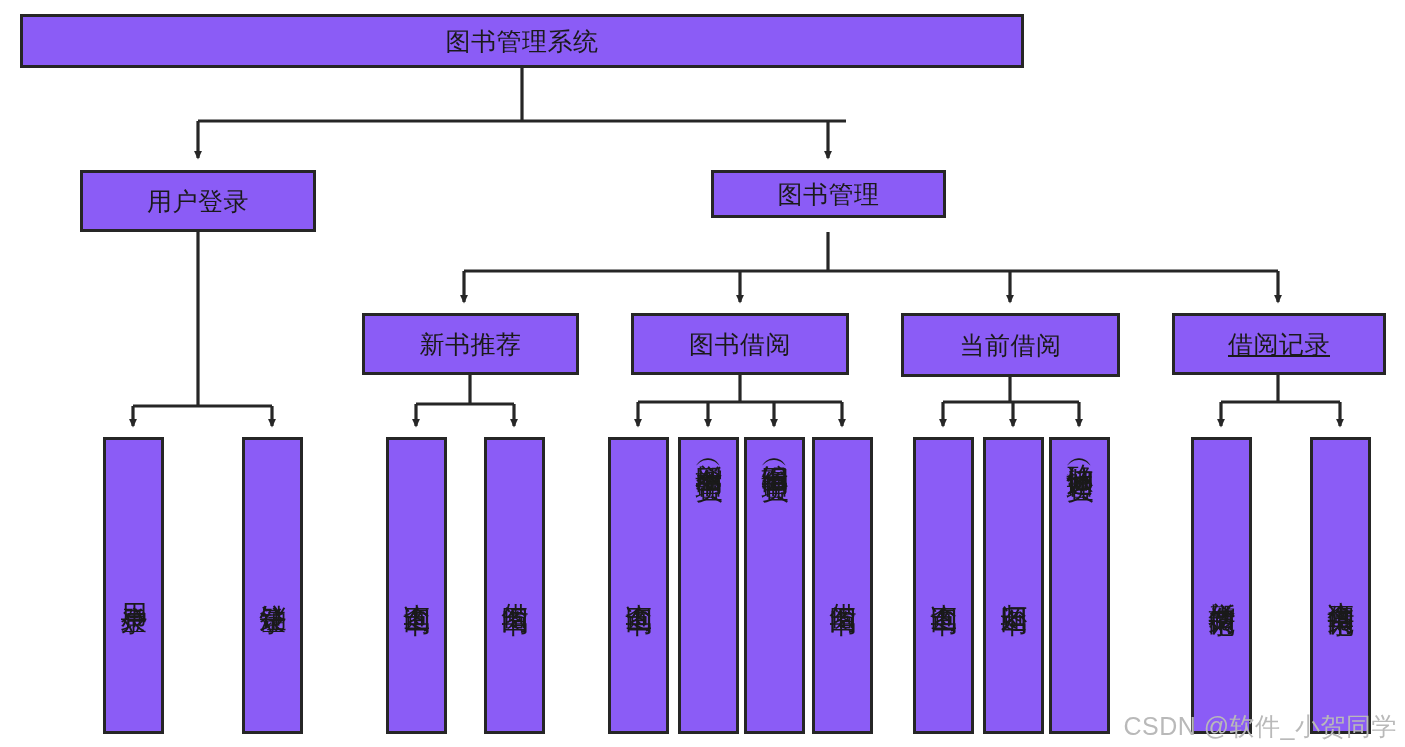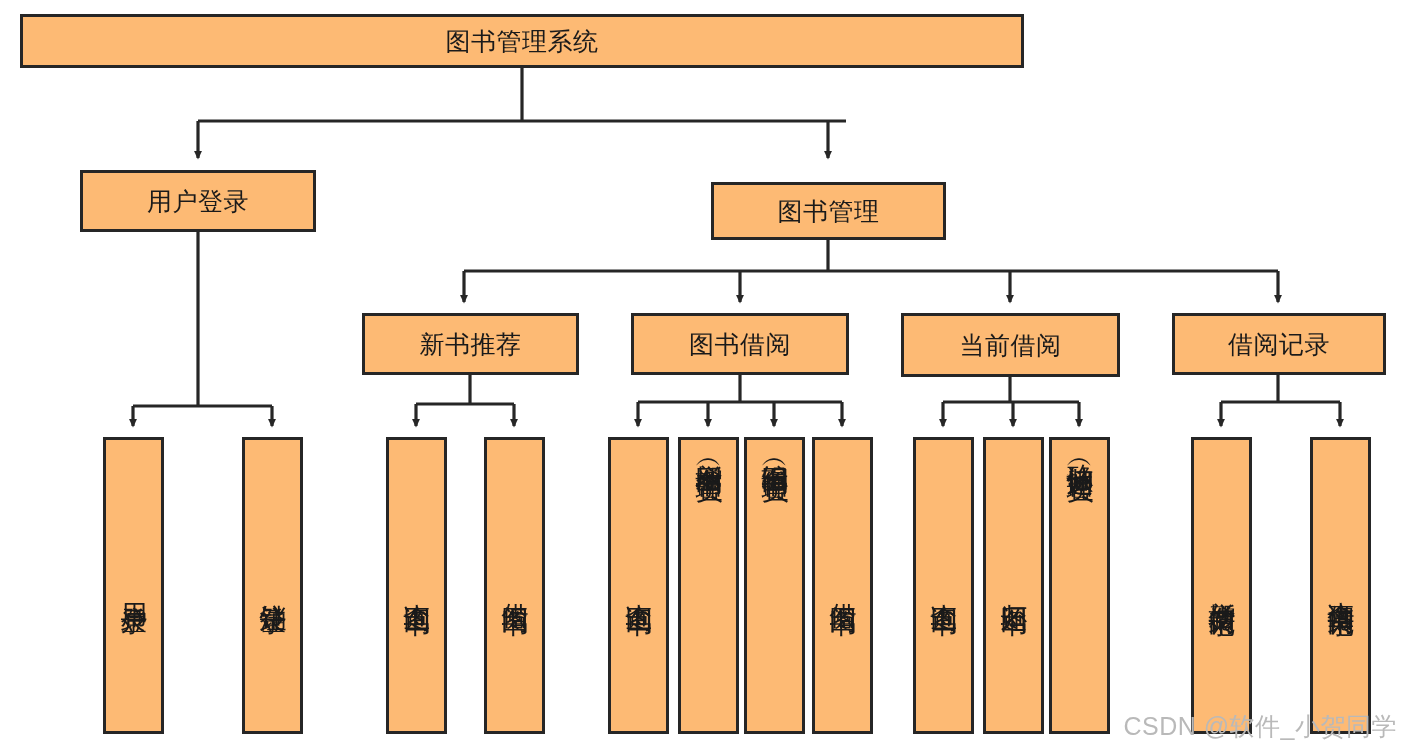--- a/index.html
+++ b/index.html
@@ -23,21 +23,21 @@
   svg.edges {
     position: absolute;
     left: 0; top: 0;
     width: 1405px;
     height: 747px;
     pointer-events: none;
   }
   .node {
     position: absolute;
     box-sizing: border-box;
-    background: #fdba74;
+    background: #8b5cf6;
     border: 3px solid #262626;
     display: flex;
     align-items: center;
     justify-content: center;
     color: #1a1a1a;
   }
   .node .label {
     display: block;
     text-align: center;
     line-height: 1.0;
@@ -130,34 +130,34 @@
     </g>
   </svg>
 
   <div class="node horizontal" style="left: 20px; top: 14px; width: 1004px; height: 54px;">
     <span class="label">图书管理系统</span>
   </div>
 
   <div class="node horizontal" style="left: 80px; top: 170px; width: 236px; height: 62px;">
     <span class="label">用户登录</span>
   </div>
-  <div class="node horizontal" style="left: 711px; top: 182px; width: 235px; height: 58px;">
+  <div class="node horizontal" style="left: 711px; top: 170px; width: 235px; height: 48px;">
     <span class="label">图书管理</span>
   </div>
 
   <div class="node horizontal" style="left: 362px; top: 313px; width: 217px; height: 62px;">
     <span class="label">新书推荐</span>
   </div>
   <div class="node horizontal" style="left: 631px; top: 313px; width: 218px; height: 62px;">
     <span class="label">图书借阅</span>
   </div>
   <div class="node horizontal" style="left: 901px; top: 313px; width: 219px; height: 64px;">
     <span class="label">当前借阅</span>
   </div>
-  <div class="node horizontal" style="left: 1172px; top: 313px; width: 214px; height: 62px;">
+  <div class="node horizontal" style="left: 1172px; top: 313px; width: 214px; height: 62px; text-decoration: underline;">
     <span class="label">借阅记录</span>
   </div>
 
   <div class="node vertical center-v" style="left: 103px; top: 437px; width: 61px; height: 297px;">
     <span class="label">用户登录</span>
   </div>
   <div class="node vertical center-v" style="left: 242px; top: 437px; width: 61px; height: 297px;">
     <span class="label">注销登录</span>
   </div>
   <div class="node vertical center-v" style="left: 386px; top: 437px; width: 61px; height: 297px;">

